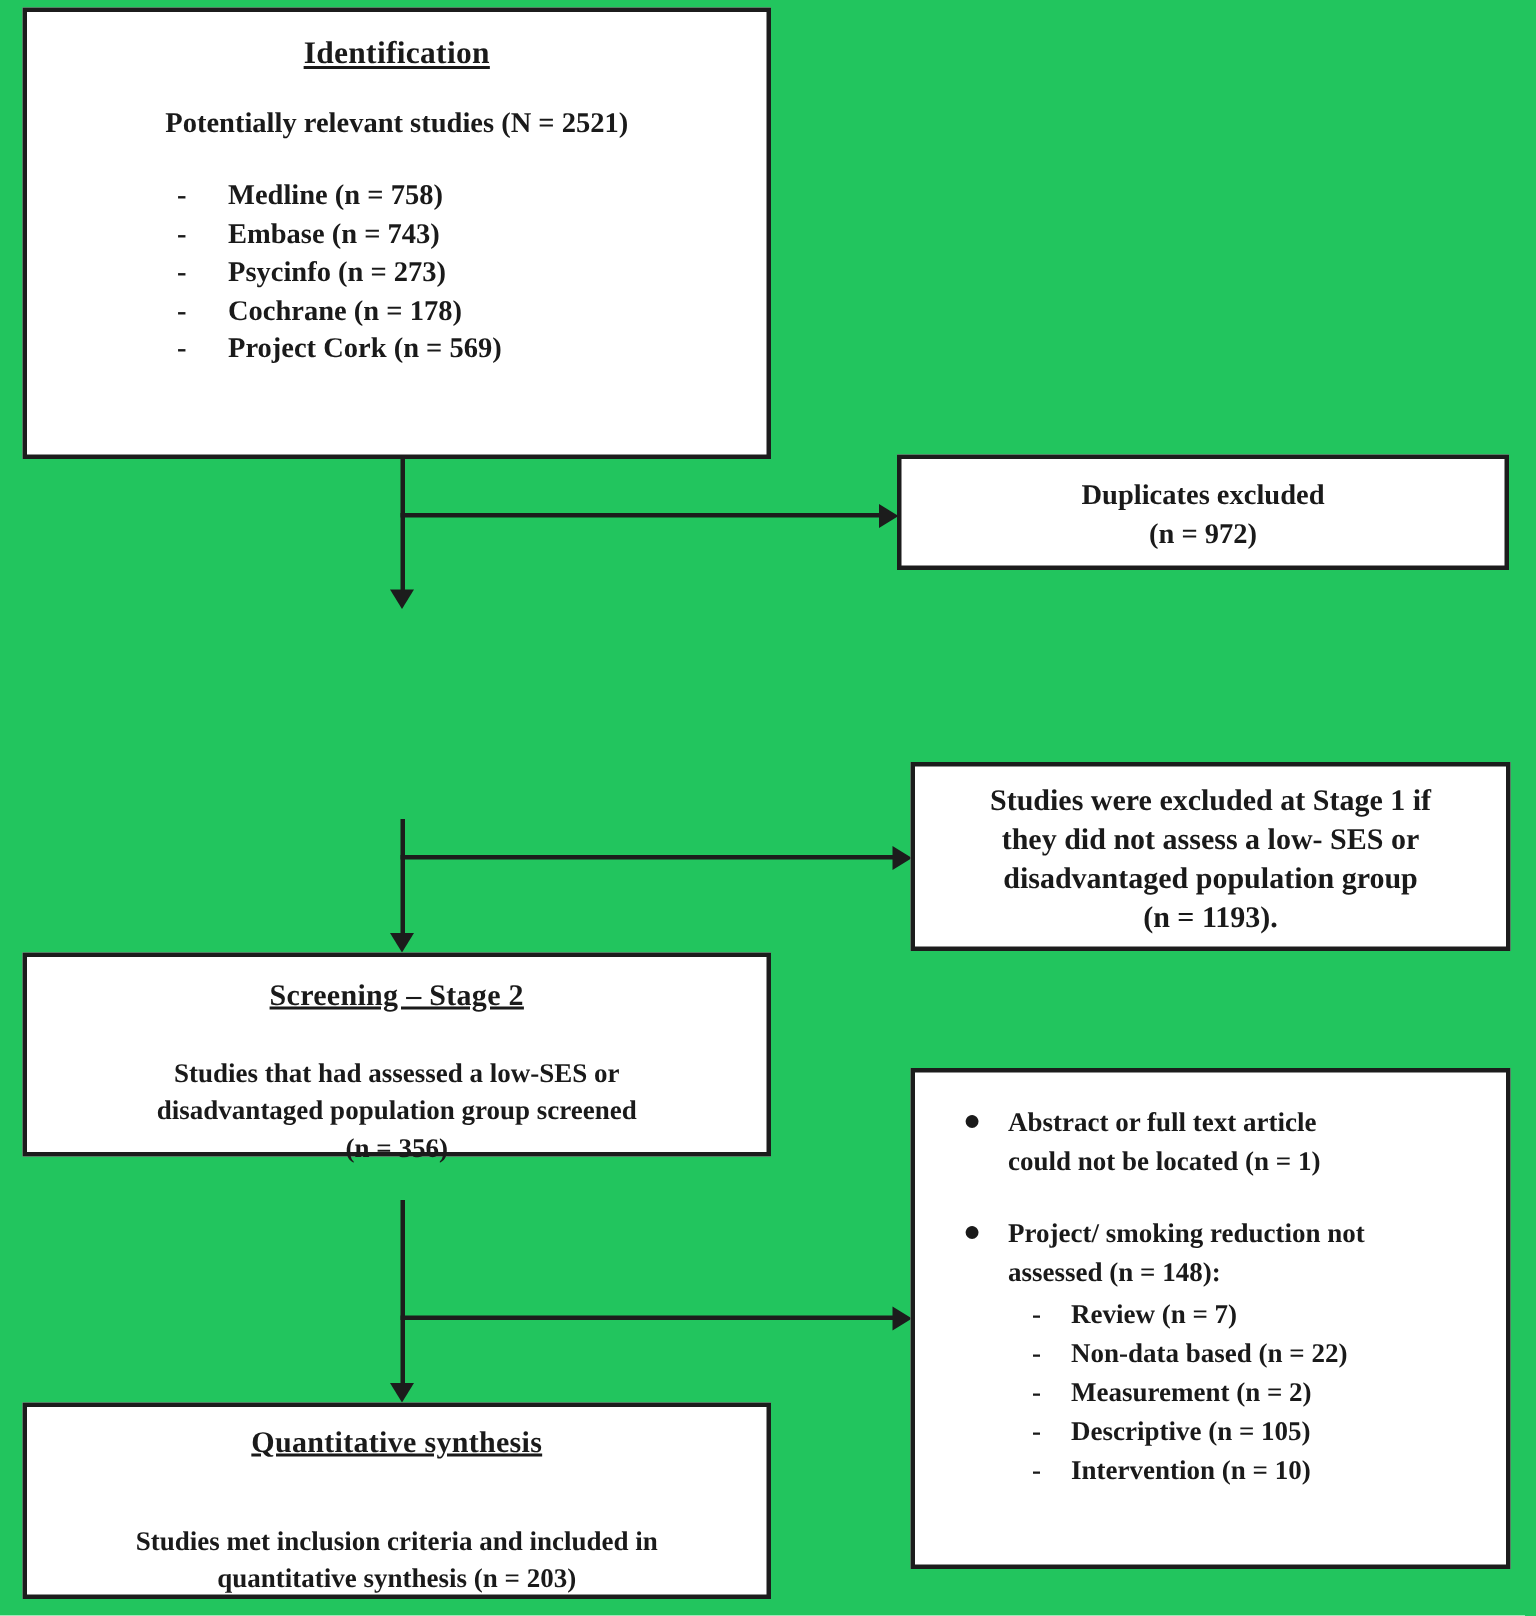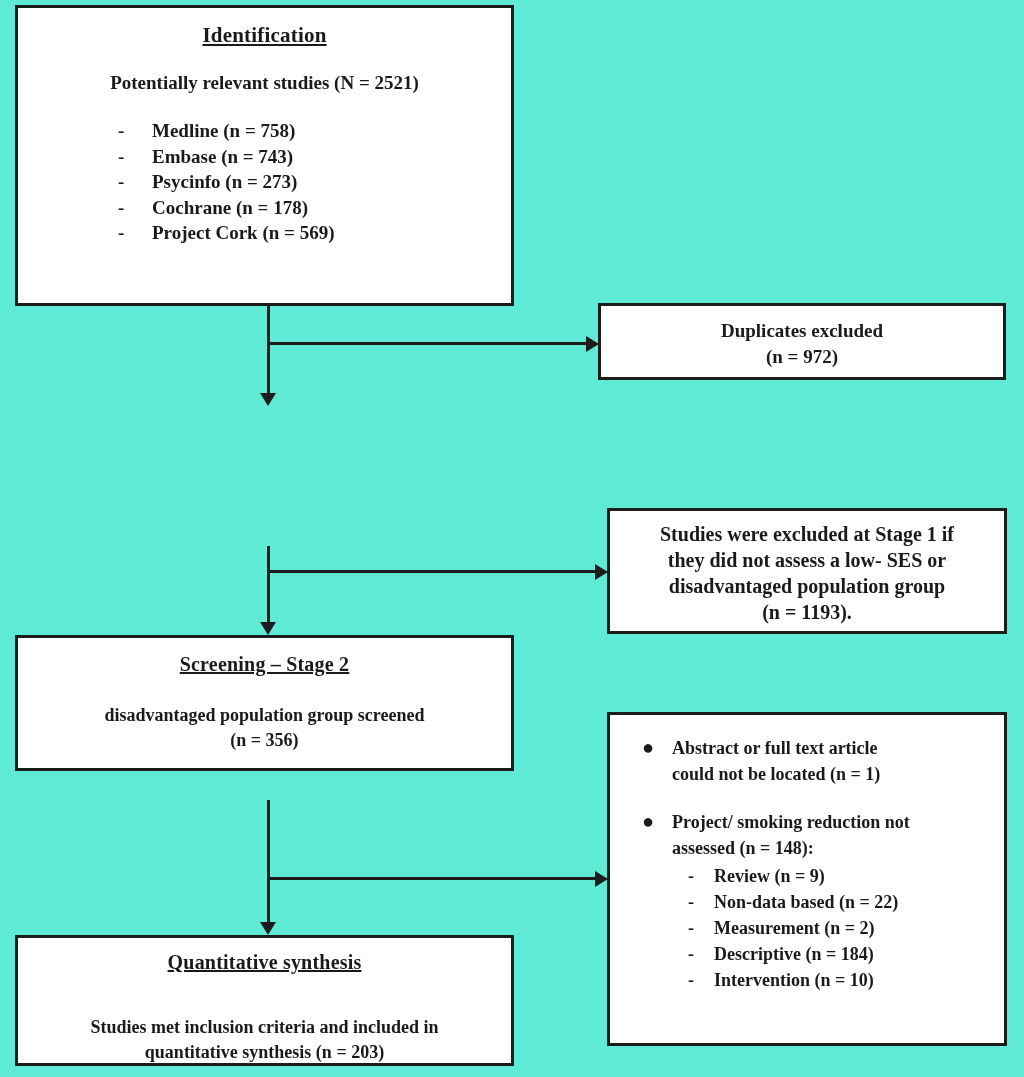--- a/index.html
+++ b/index.html
@@ -4,21 +4,21 @@
 <style>
   html, body {
     margin: 0;
     padding: 0;
     background: #ffffff;
   }
   #canvas {
     position: relative;
     width: 1024px;
     height: 1077px;
-    background: #5eead4;
+    background: #22c55e;
     font-family: "Liberation Serif", "DejaVu Serif", serif;
     color: #1a1a1a;
     overflow: hidden;
   }
   .box {
     position: absolute;
     box-sizing: border-box;
     border: 3px solid #1c1c1c;
     background: #ffffff;
     font-weight: bold;
@@ -285,20 +285,21 @@
       <div>Studies were excluded at Stage 1 if</div>
       <div>they did not assess a low- SES or</div>
       <div>disadvantaged population group</div>
       <div>(n = 1193).</div>
     </div>
   </div>
 
   <div class="box" id="box-screening2">
     <div class="box-title">Screening – Stage 2</div>
     <div class="box-body">
+      <div>Studies that had assessed a low-SES or</div>
       <div>disadvantaged population group screened</div>
       <div>(n = 356)</div>
     </div>
   </div>
 
   <div class="vline" style="left:267px; top:800px; height:124px;"></div>
   <div class="arrow-down" style="left:260px; top:922px;"></div>
   <div class="hline" style="left:267px; top:877px; width:330px;"></div>
   <div class="arrow-right" style="left:595px; top:871px;"></div>
 
@@ -309,33 +310,33 @@
         <div>Abstract or full text article</div>
         <div>could not be located (n = 1)</div>
       </li>
       <li>
         <span class="bullet">●</span>
         <div>Project/ smoking reduction not</div>
         <div>assessed (n = 148):</div>
         <ul class="sub-list">
           <li>
             <span class="dash">-</span>
-            <span>Review (n = 9)</span>
+            <span>Review (n = 7)</span>
           </li>
           <li>
             <span class="dash">-</span>
             <span>Non-data based (n = 22)</span>
           </li>
           <li>
             <span class="dash">-</span>
             <span>Measurement (n = 2)</span>
           </li>
           <li>
             <span class="dash">-</span>
-            <span>Descriptive (n = 184)</span>
+            <span>Descriptive (n = 105)</span>
           </li>
           <li>
             <span class="dash">-</span>
             <span>Intervention (n = 10)</span>
           </li>
         </ul>
       </li>
     </ul>
   </div>
 

